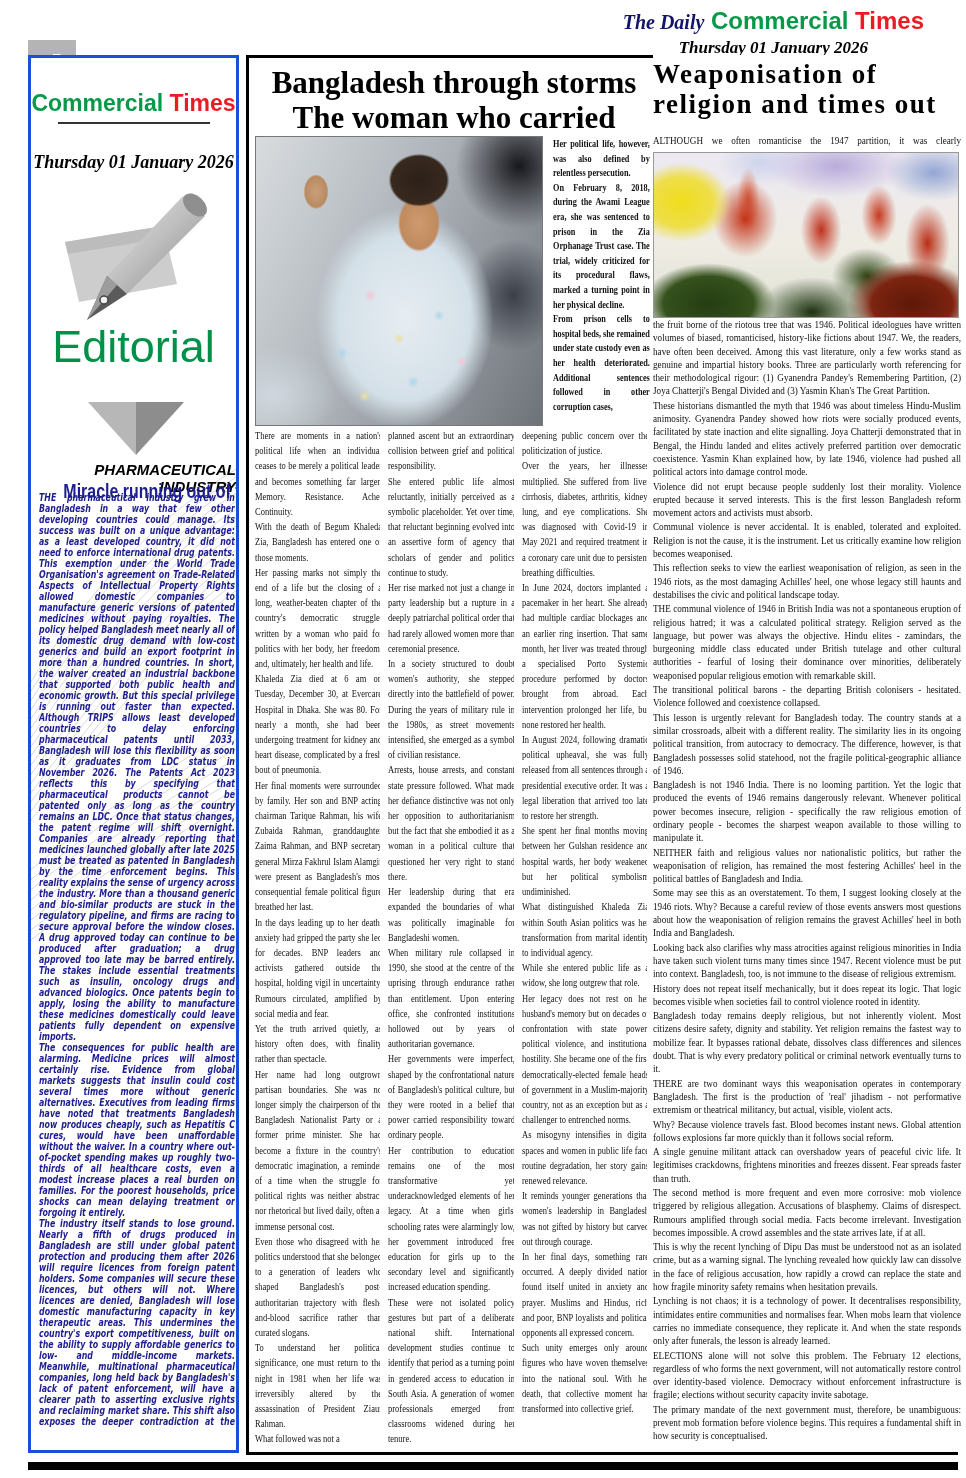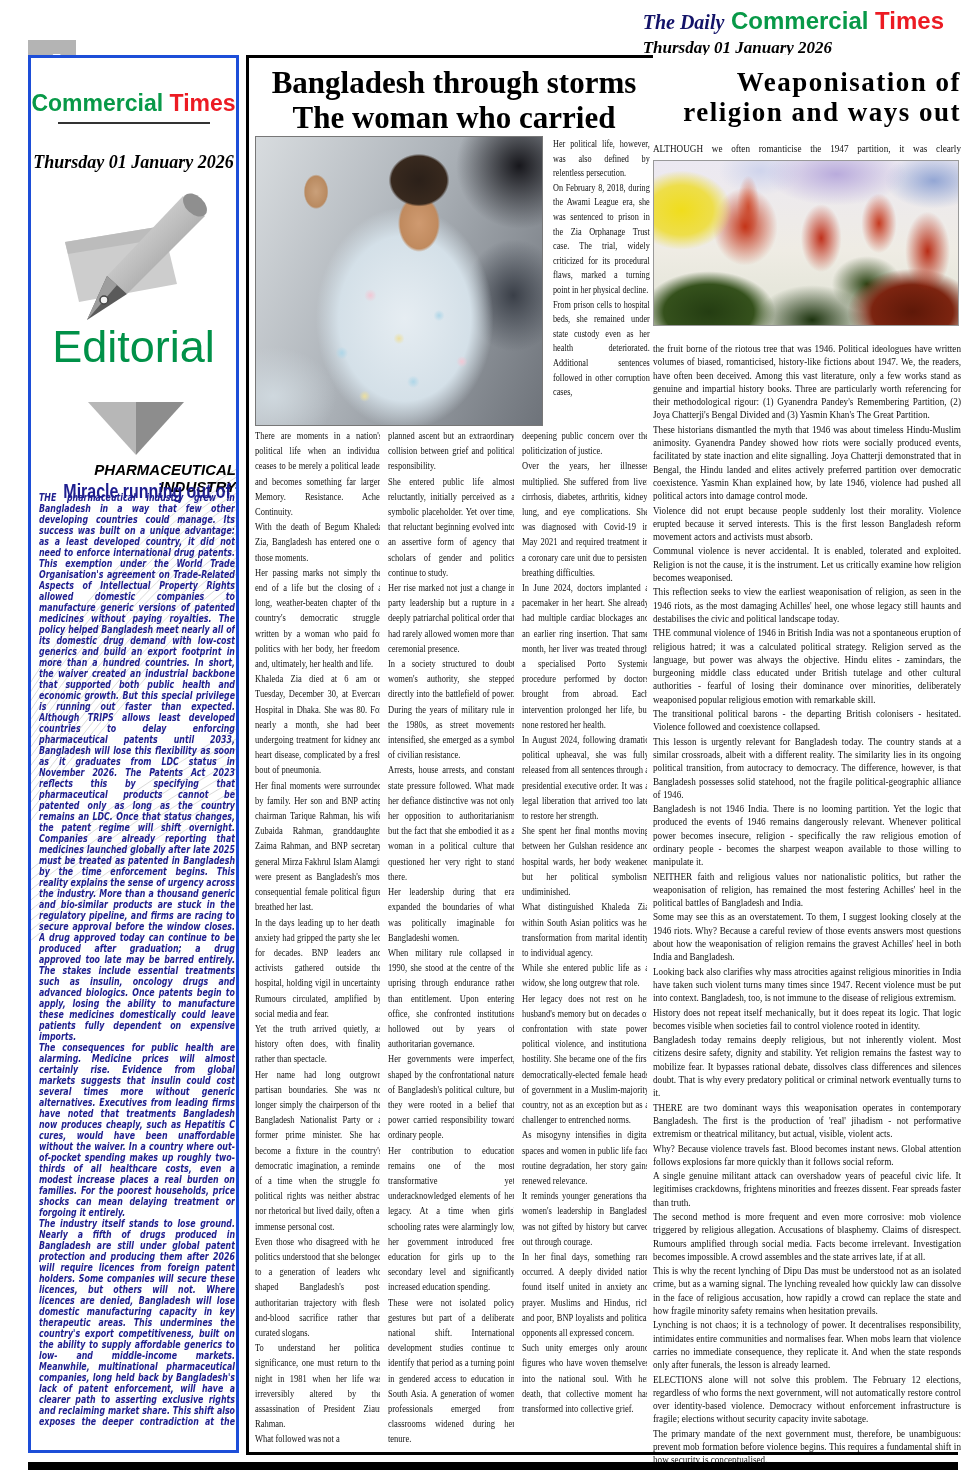--- a/index.html
+++ b/index.html
@@ -4,21 +4,21 @@
 <style>
   * { box-sizing: border-box; }
   html,body { margin:0; padding:0; background:#9a9a9a; }
   .page { position:relative; width:966px; height:1478px; background:#fff; margin:0 auto;
           overflow:hidden; font-family:"Liberation Serif", serif; color:#111; }
 
   
   .pageno { position:absolute; left:28px; top:40px; width:48px; height:60px; background:#b4b4b4;
             color:#fff; font-family:"Liberation Sans",sans-serif; font-weight:bold; font-size:46px;
             line-height:60px; text-align:center; }
-  .masthead { position:absolute; right:22px; top:8px; text-align:left; }
+  .masthead { position:absolute; right:42px; top:8px; text-align:center; }
   .brandline { font-family:"Liberation Sans",sans-serif; font-weight:bold; font-size:24px; line-height:26px; }
   .brand-prefix { font-family:"Liberation Serif",serif; font-style:italic; font-weight:bold;
                   font-size:20px; color:#131368; }
   .brand-green { color:#089948; } .brand-red { color:#ec1b23; }
   .mdate { font-style:italic; font-weight:bold; font-size:17px; color:#000; margin-top:3px; }
 
   
   .sidebar { position:absolute; left:28px; top:55px; width:211px; height:1398px;
              border:3px solid #1d4ed8; background:#fff; overflow:hidden; }
   .swoosh { position:absolute; left:0; top:0; pointer-events:none; }
@@ -61,33 +61,33 @@
       radial-gradient(circle 9px at 30% 75%, #aed6e8 0%, rgba(0,0,0,0) 70%),
       radial-gradient(circle 8px at 72% 78%, #f2c7d4 0%, rgba(0,0,0,0) 70%),
       radial-gradient(circle 9px at 55% 85%, #aed6e8 0%, rgba(0,0,0,0) 70%),
       radial-gradient(circle 8px at 38% 90%, #ecdf9e 0%, rgba(0,0,0,0) 70%),
       radial-gradient(ellipse 120px 150px at 52% 63%, #e6edf2 0%, #d4e0e8 55%, rgba(0,0,0,0) 74%),
       radial-gradient(ellipse 90px 90px at 92% 10%, #17171c 0%, rgba(0,0,0,0) 70%),
       radial-gradient(ellipse 70px 80px at 90% 55%, #3a3f48 0%, rgba(0,0,0,0) 70%),
       radial-gradient(ellipse 90px 70px at 6% 90%, #cfd8de 0%, rgba(0,0,0,0) 70%),
       linear-gradient(115deg, #d8dcdf 0%, #aeb4ba 45%, #6e737a 100%);
   }
-  .caption-col { position:absolute; top:81px; left:298px; width:97px; height:292px; overflow:hidden; }
+  .caption-col { position:absolute; top:81px; left:298px; width:97px; height:292px; overflow:hidden;font-weight:bold; }
   .caption-inner { width:127px; transform:scaleX(0.762); transform-origin:0 0;
                    font-size:10.8px; line-height:14.6px; text-align:justify; }
   .caption-inner p { margin:0; }
   .c-cols { position:absolute; top:373px; left:0; width:400px; display:flex; }
   .colwrap { width:127px; margin-right:8px; height:1020px; overflow:hidden; }
   .colinner { width:166px; transform:scaleX(0.765); transform-origin:0 0;
               font-size:11.1px; line-height:15.2px; text-align:justify; }
   .colinner p { margin:0; }
 
   
   .r-article { position:absolute; left:404px; top:0; width:308px; }
-  .r-title { margin-top:12px; text-align:right; font-weight:bold; font-size:27px; line-height:30px;
+  .r-title { margin-top:4px; text-align:left; font-weight:bold; font-size:27px; line-height:30px;
              letter-spacing:1.5px; color:#000; }
   .r-lead { margin-top:15px; height:14px; overflow:hidden; }
   .r-lead-inner { width:370px; transform:scaleX(0.8324); transform-origin:0 0;
                   font-size:11px; line-height:13px; text-align:justify; text-align-last:justify; }
   .r-img { margin-top:4px; width:306px; height:166px; border:1px solid #999;
     background:
       radial-gradient(ellipse 70px 55px at 9% 30%, #f0dd1c 0%, #eede4a 45%, rgba(0,0,0,0) 72%),
       radial-gradient(ellipse 50px 60px at 30% 40%, #c43418 0%, rgba(0,0,0,0) 65%),
       radial-gradient(ellipse 16px 45px at 31% 28%, #d8684a 0%, rgba(0,0,0,0) 70%),
       radial-gradient(ellipse 30px 50px at 55% 47%, #c0311c 0%, rgba(0,0,0,0) 68%),
@@ -95,21 +95,21 @@
       radial-gradient(ellipse 34px 60px at 90% 55%, #b92d16 0%, rgba(0,0,0,0) 66%),
       radial-gradient(ellipse 100px 45px at 60% 8%, #b9abdc 0%, rgba(0,0,0,0) 70%),
       radial-gradient(ellipse 70px 40px at 92% 12%, #93a6d4 0%, rgba(0,0,0,0) 70%),
       radial-gradient(ellipse 60px 35px at 35% 6%, #cfd4ec 0%, rgba(0,0,0,0) 70%),
       radial-gradient(ellipse 90px 55px at 18% 92%, #243d12 0%, #35511c 50%, rgba(0,0,0,0) 74%),
       radial-gradient(ellipse 80px 50px at 52% 97%, #1c330e 0%, rgba(0,0,0,0) 70%),
       radial-gradient(ellipse 90px 60px at 85% 92%, #5e1808 0%, #7c2410 45%, rgba(0,0,0,0) 72%),
       radial-gradient(ellipse 50px 40px at 70% 75%, #2c4414 0%, rgba(0,0,0,0) 70%),
       linear-gradient(180deg, #ece9f2 0%, #efece4 55%, #dfe2d4 100%);
   }
-  .r-body { margin-top:16px; height:1142px; overflow:hidden; }
+  .r-body { margin-top:0; height:1142px; overflow:hidden; }
   .r-body-inner { width:370px; transform:scaleX(0.8324); transform-origin:0 0;
                   font-size:11px; line-height:13.3px; text-align:justify; }
   .r-body-inner p { margin:0 0 1px 0; }
 
   .bottombar { position:absolute; left:28px; top:1462px; width:930px; height:8px; background:#000; }
 </style>
 </head>
 <body>
 
 <div class="page">
@@ -258,21 +258,21 @@
               <p>In her final days, something rare occurred. A deeply divided nation found itself united in anxiety and prayer. Muslims and Hindus, rich and poor, BNP loyalists and political opponents all expressed concern.</p>
               <p>Such unity emerges only around figures who have woven themselves into the national soul. With her death, that collective moment has transformed into collective grief.</p>
             </div>
         </div>
       </div>
     </div>
 
     <div class="r-article">
       <div class="r-title">
         <div>Weaponisation of</div>
-        <div>religion and ways out</div>
+        <div>religion and times out</div>
       </div>
       <div class="r-lead">
         <div class="r-lead-inner">ALTHOUGH we often romanticise the 1947 partition, it was clearly</div>
       </div>
       <div class="r-img"></div>
       <div class="r-body">
         <div class="r-body-inner">
             <p>the fruit borne of the riotous tree that was 1946. Political ideologues have written volumes of biased, romanticised, history-like fictions about 1947. We, the readers, have often been deceived. Among this vast literature, only a few works stand as genuine and impartial history books. Three are particularly worth referencing for their methodological rigour: (1) Gyanendra Pandey's Remembering Partition, (2) Joya Chatterji's Bengal Divided and (3) Yasmin Khan's The Great Partition.</p>
             <p>These historians dismantled the myth that 1946 was about timeless Hindu-Muslim animosity. Gyanendra Pandey showed how riots were socially produced events, facilitated by state inaction and elite signalling. Joya Chatterji demonstrated that in Bengal, the Hindu landed and elites actively preferred partition over democratic coexistence. Yasmin Khan explained how, by late 1946, violence had pushed all political actors into damage control mode.</p>
             <p>Violence did not erupt because people suddenly lost their morality. Violence erupted because it served interests. This is the first lesson Bangladesh reform movement actors and activists must absorb.</p>

